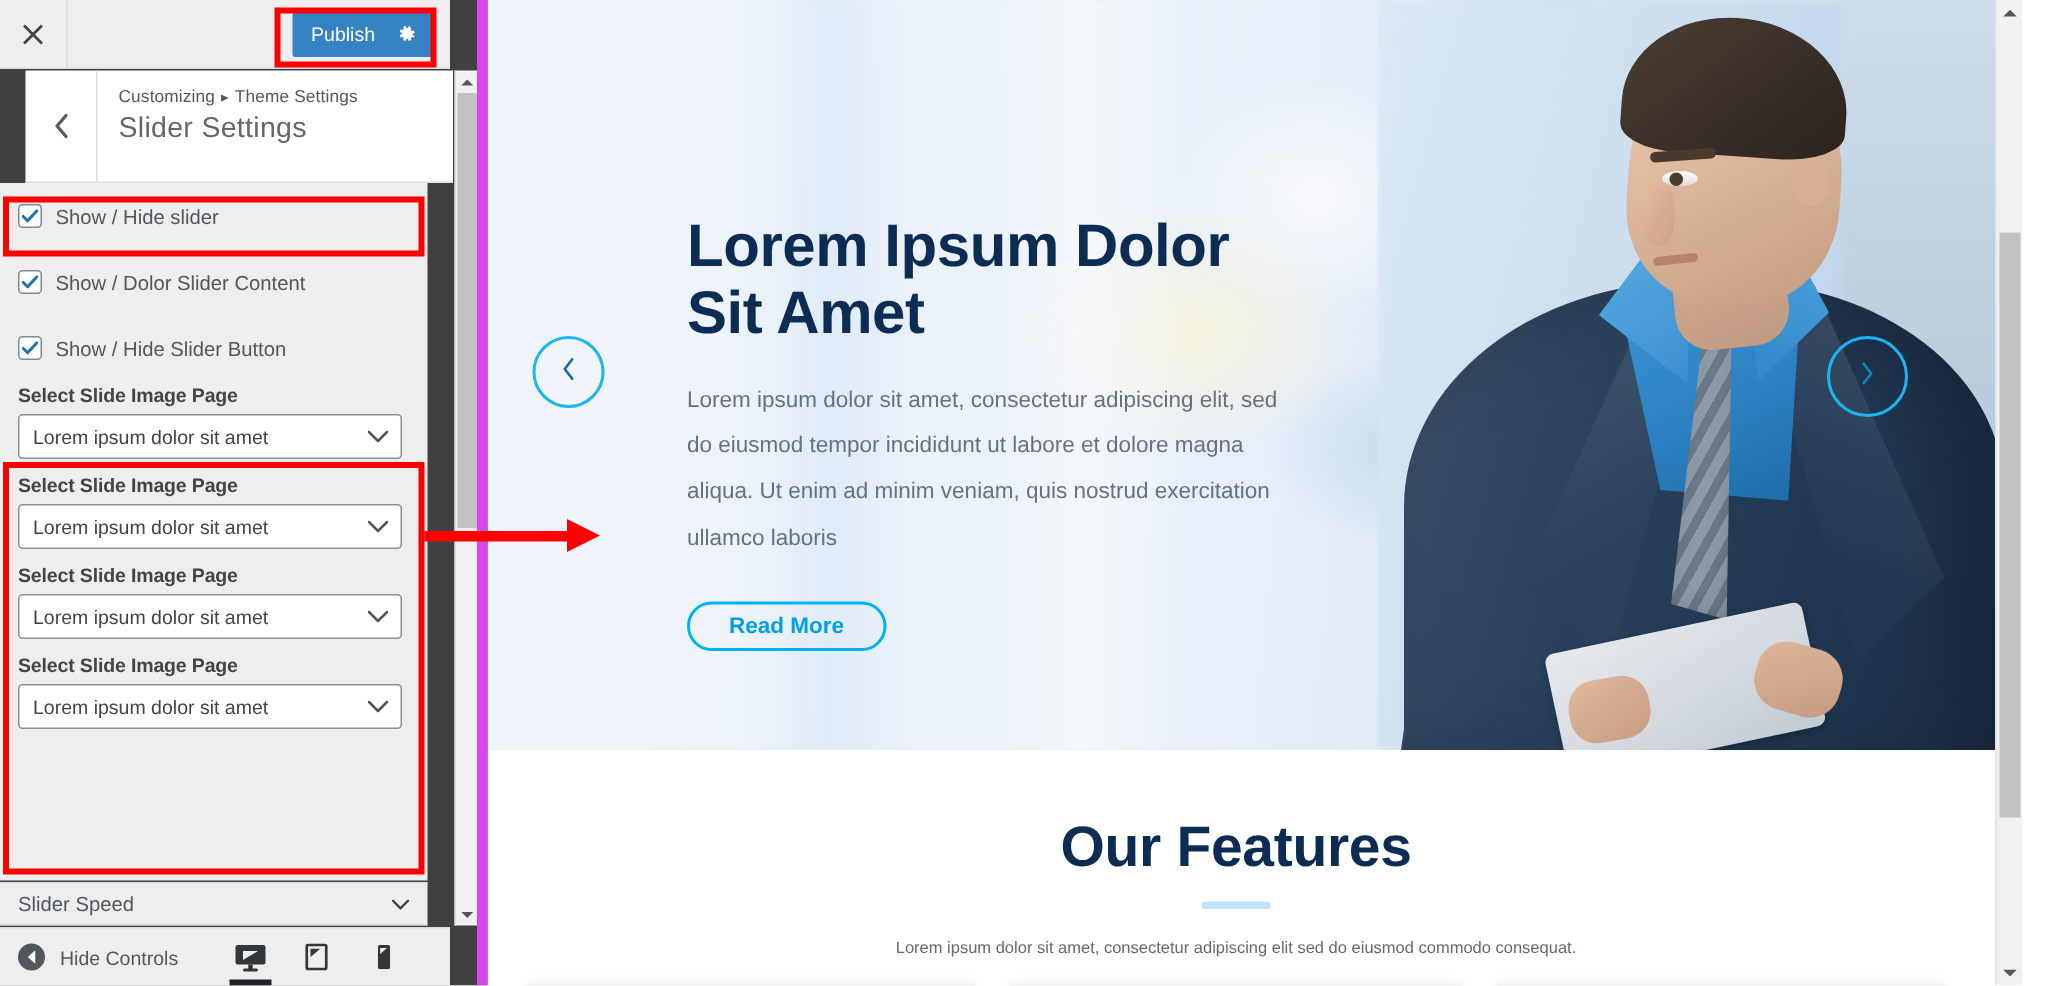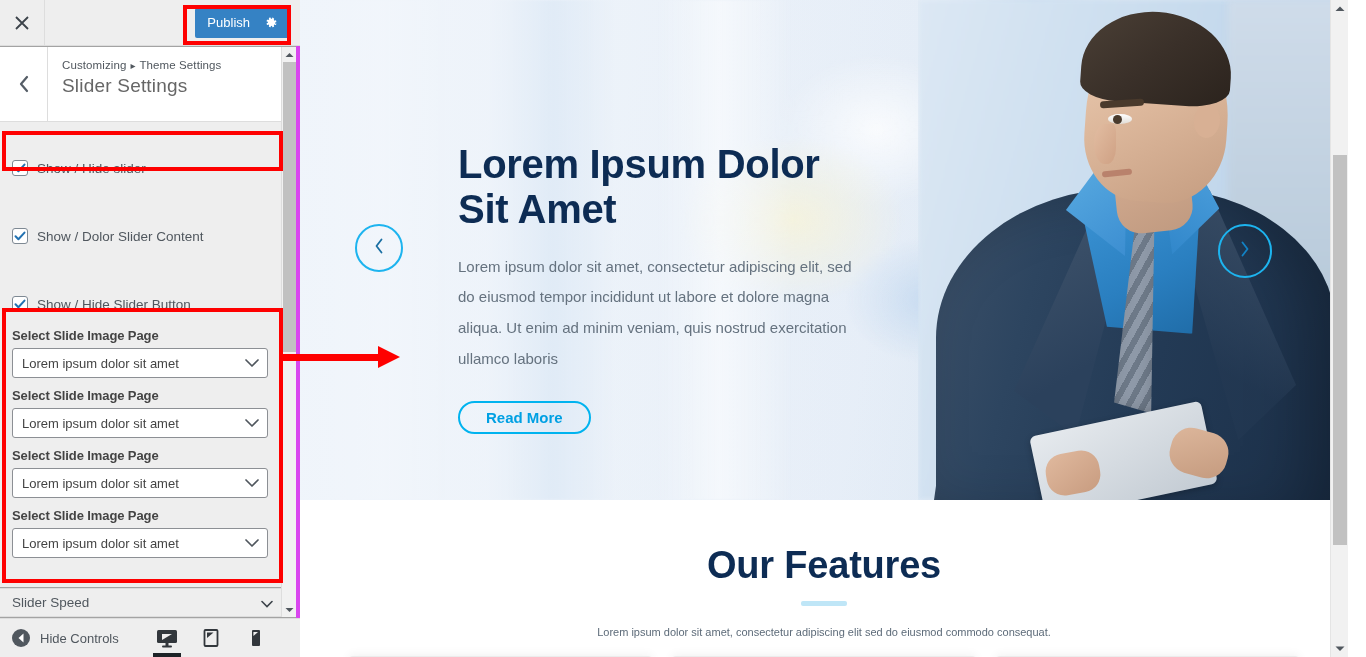--- a/index.html
+++ b/index.html
@@ -9,23 +9,23 @@
     width: 1366px; height: 657px;
     overflow: hidden;
     font-family: "Liberation Sans", sans-serif;
     background: #fff;
   }
   #app { position: relative; width: 1366px; height: 657px; overflow: hidden; }
 
   
   .customizer-panel {
     position: absolute; left: 0; top: 0;
-    width: 300px; height: 657px;
-    background: #a3a3a3;
-    border-right: 4px solid #d946ef;
+    width: 325px; height: 657px;
+    background: #404040;
+    border-right: 7px solid #d946ef;
     z-index: 20;
   }
 
   
   .cz-header {
     position: absolute; left: 0; top: 0;
     width: 300px; height: 46px;
     background: #eee;
     border-bottom: 1px solid #ddd;
     display: flex; align-items: center;
@@ -52,21 +52,21 @@
     padding: 0 12px;
     font-size: 13px;
     font-family: "Liberation Sans", sans-serif;
     cursor: pointer;
     border-radius: 2px;
   }
   .publish-btn .gear { margin-left: 14px; display:flex; align-items:center; }
 
   
   .cz-section-head {
-    position: absolute; left: 0; top: 47px;
+    position: absolute; left: 17px; top: 47px;
     width: 285px; height: 75px;
     background: #fff;
     border-bottom: 1px solid #ddd;
     display: flex;
   }
   .cz-back {
     width: 48px; height: 74px;
     display: flex; align-items: center; justify-content: center;
     border-right: 1px solid #ddd;
     cursor: pointer; color: #555;
@@ -85,21 +85,21 @@
   
   .cz-body {
     position: absolute; left: 0; top: 122px;
     width: 285px; height: 465px;
     background: #eee;
     overflow: hidden;
   }
   .ctl-row {
     padding: 0 12px;
     height: 44px;
-    display: flex; align-items: center; margin-top: 24px;
+    display: flex; align-items: center;
   }
   .ctl-check {
     width: 16px; height: 16px;
     border: 1px solid #7e8993;
     background: #fff;
     border-radius: 3px;
     display: flex; align-items: center; justify-content: center;
     margin-right: 9px;
     flex: none;
     cursor: pointer;

